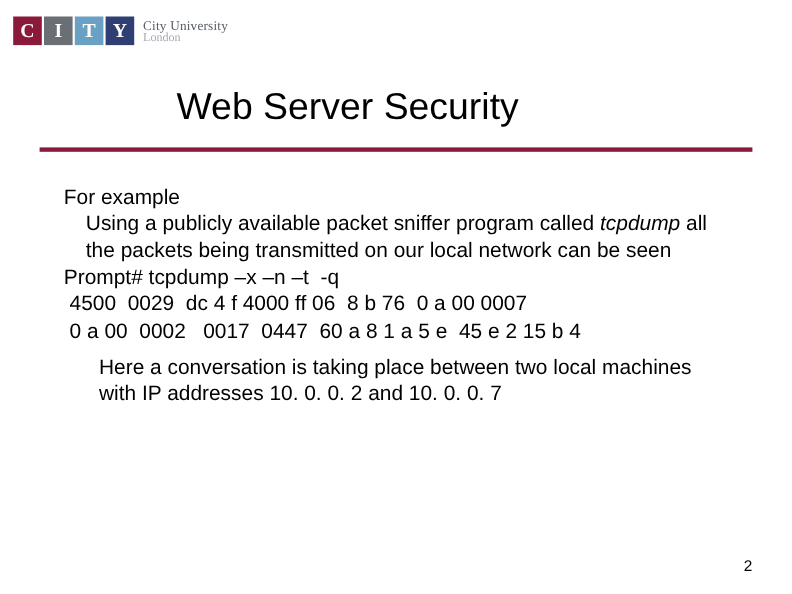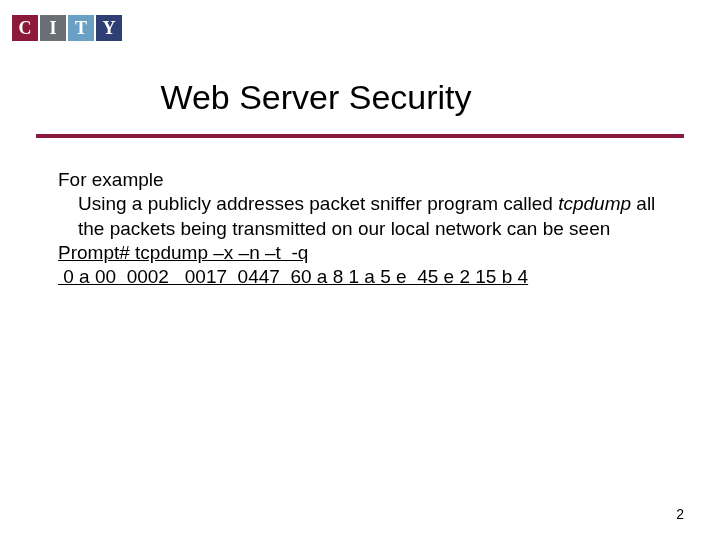--- a/index.html
+++ b/index.html
@@ -87,21 +87,20 @@
     font-size: 19px;
     line-height: 1.28;
   }
   .para1 { }
   .indent { padding-left: 20px; }
   .italic { font-style: italic; text-align: center; }
   .mono-block {
     margin-bottom: 9px;
     font-size: 19px;
     white-space: pre;
-    text-decoration: underline;
   }
   .para2 .indent { padding-left: 32px; }
   .pagenum {
     position: absolute;
     right: 36px;
     bottom: 18px;
     font-size: 14px;
     color: #000;
   }
 </style>
@@ -110,35 +109,42 @@
 
 <div class="slide">
 
   <div class="logo-block">
     <div class="logo-tiles">
       <div class="tile tile-c">C</div>
       <div class="tile tile-i">I</div>
       <div class="tile tile-t">T</div>
       <div class="tile tile-y">Y</div>
     </div>
+    <div class="logo-text">
+      <span class="logo-line1">City University</span>
+      <span class="logo-line2">London</span>
+    </div>
   </div>
 
   <div class="title">Web Server Security</div>
 
   <div class="rule"></div>
 
   <div class="body">
 
     <div class="para1">
       <div>For example</div>
       <div class="indent">
-        <span>Using a publicly addresses packet sniffer program called </span><span class="italic">tcpdump</span><span> all the packets being transmitted on our local network can be seen</span>
+        <span>Using a publicly available packet sniffer program called </span><span class="italic">tcpdump</span><span> all the packets being transmitted on our local network can be seen</span>
       </div>
     </div>
 
-    <div class="mono-block"><div>Prompt# tcpdump –x –n –t  -q</div><div> 0 a 00  0002   0017  0447  60 a 8 1 a 5 e  45 e 2 15 b 4</div></div>
+    <div class="mono-block"><div>Prompt# tcpdump –x –n –t  -q</div><div> 4500  0029  dc 4 f 4000 ff 06  8 b 76  0 a 00 0007</div><div> 0 a 00  0002   0017  0447  60 a 8 1 a 5 e  45 e 2 15 b 4</div></div>
 
+    <div class="para2">
+      <div class="indent">Here a conversation is taking place between two local machines with IP addresses 10. 0. 0. 2 and 10. 0. 0. 7</div>
+    </div>
 
   </div>
 
   <div class="pagenum">2</div>
 
 </div>
 
 </body></html>

